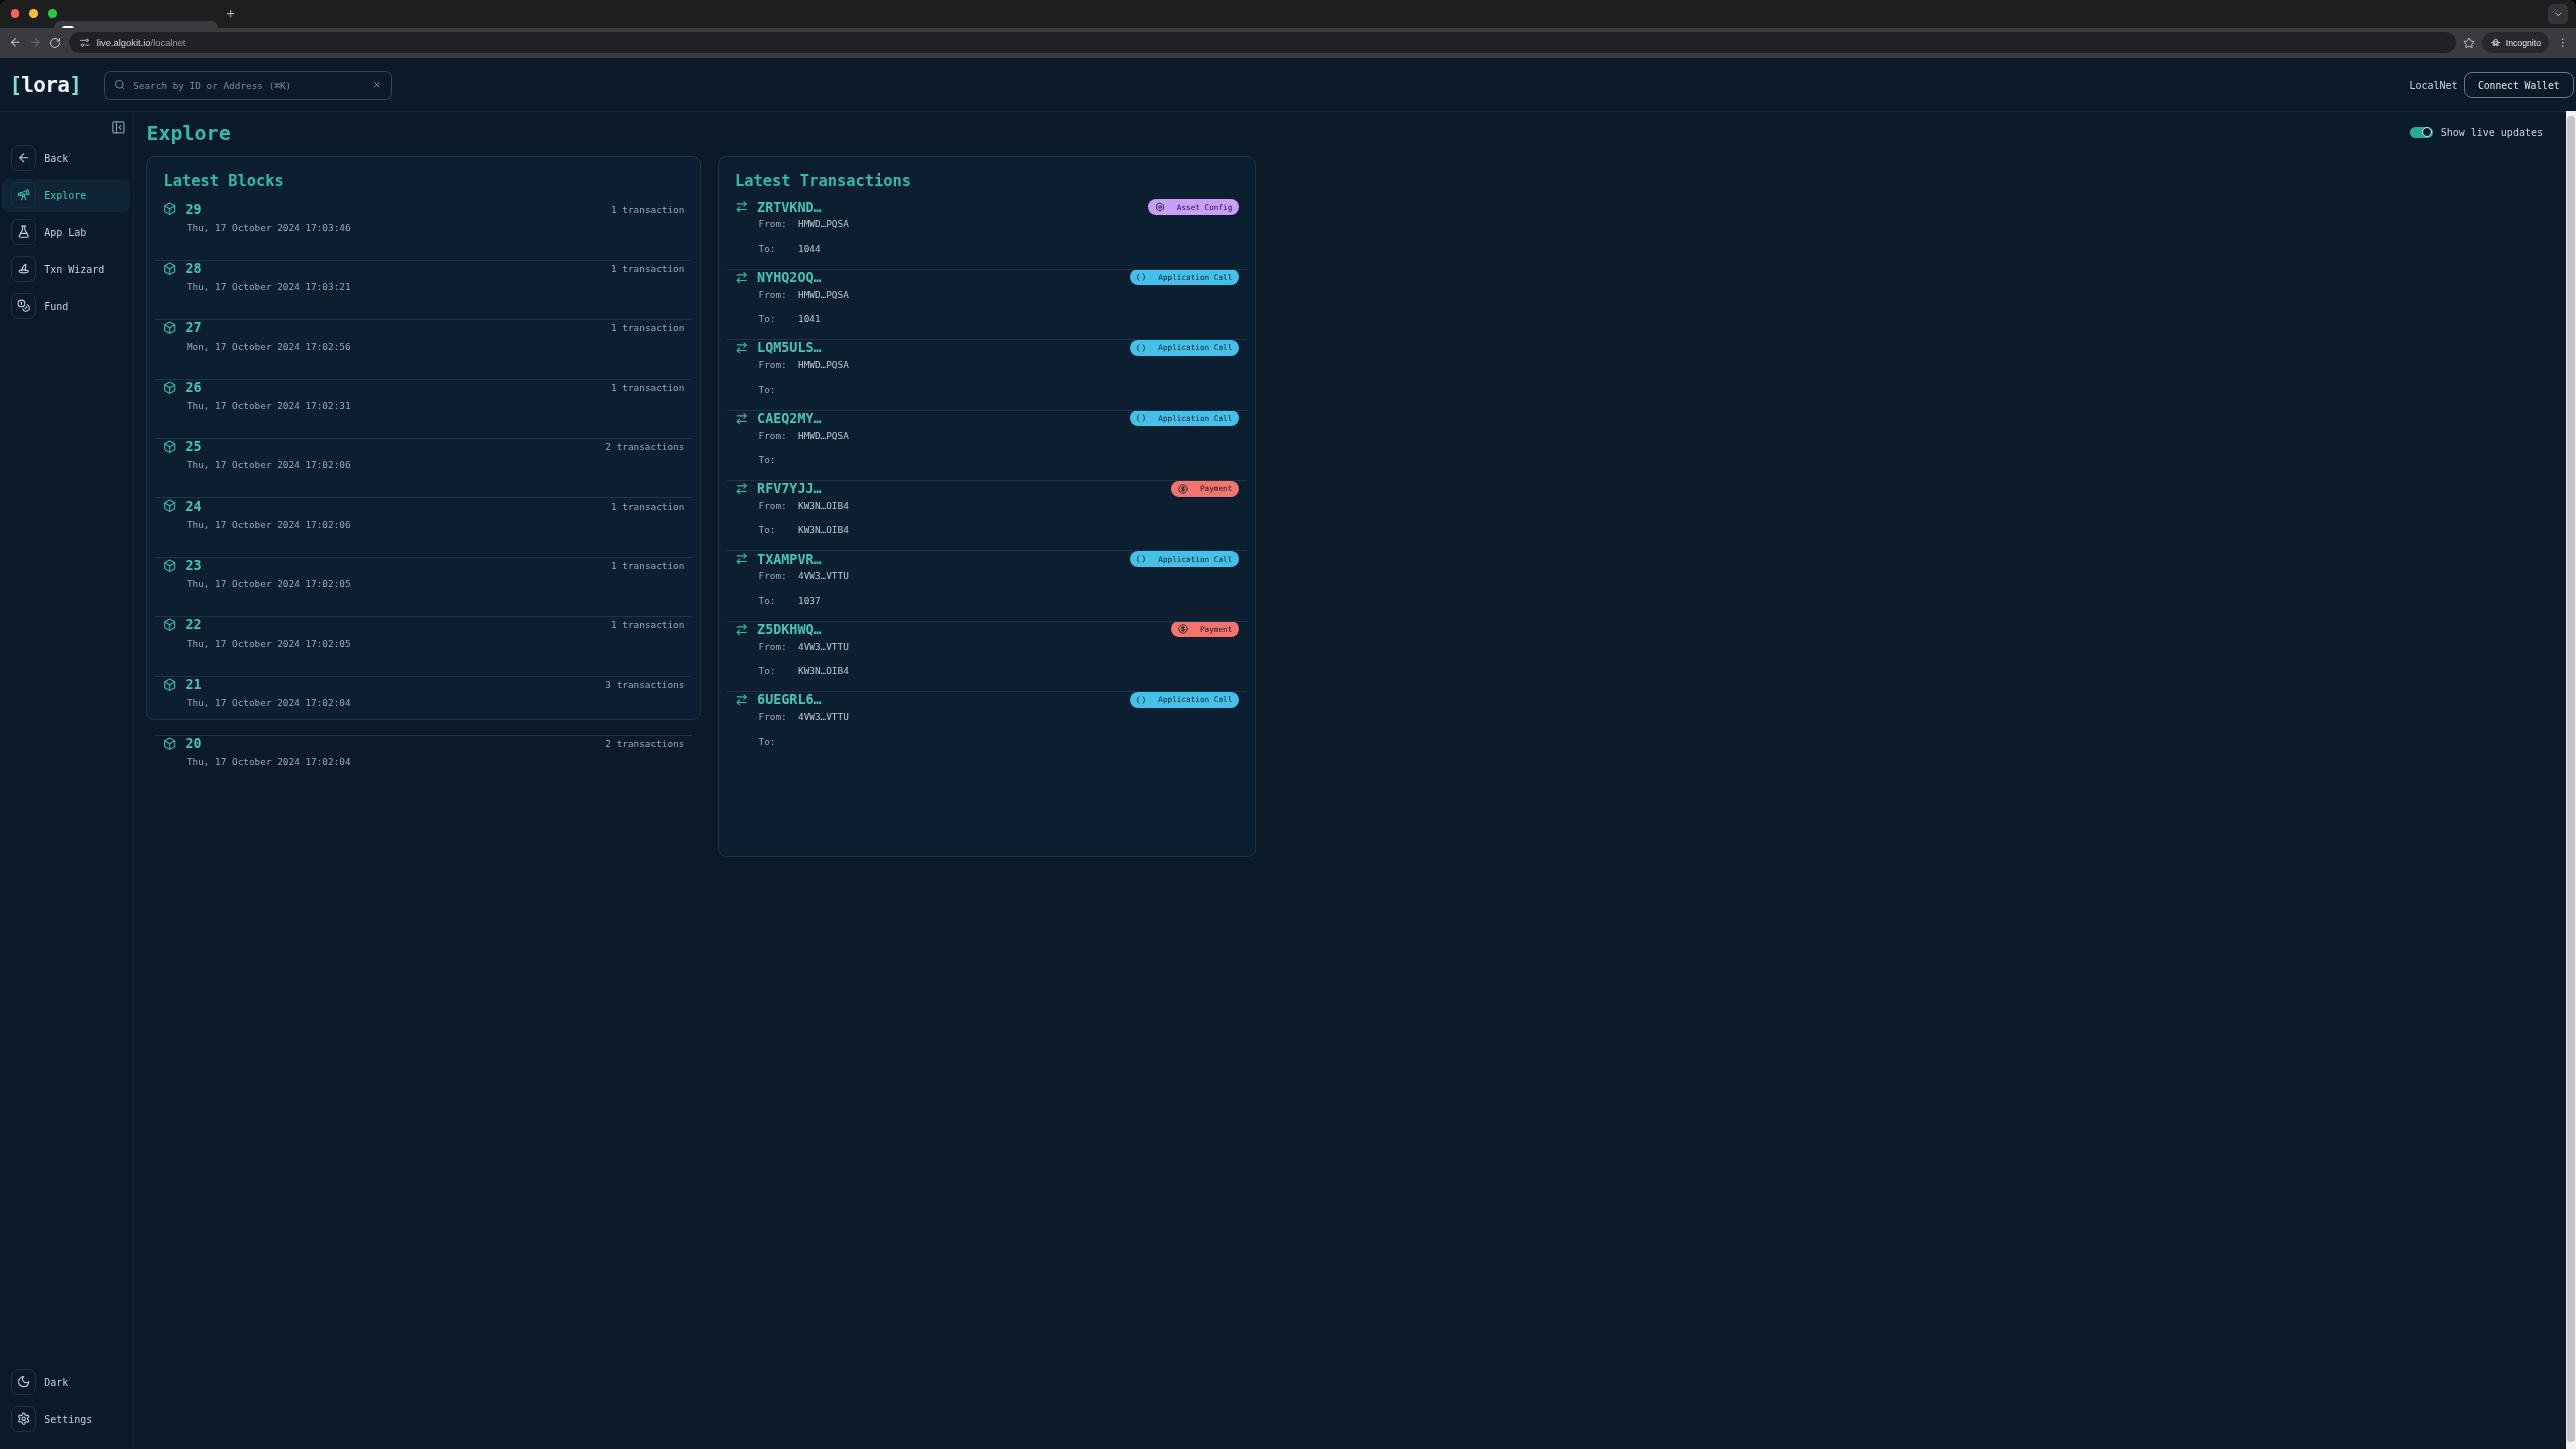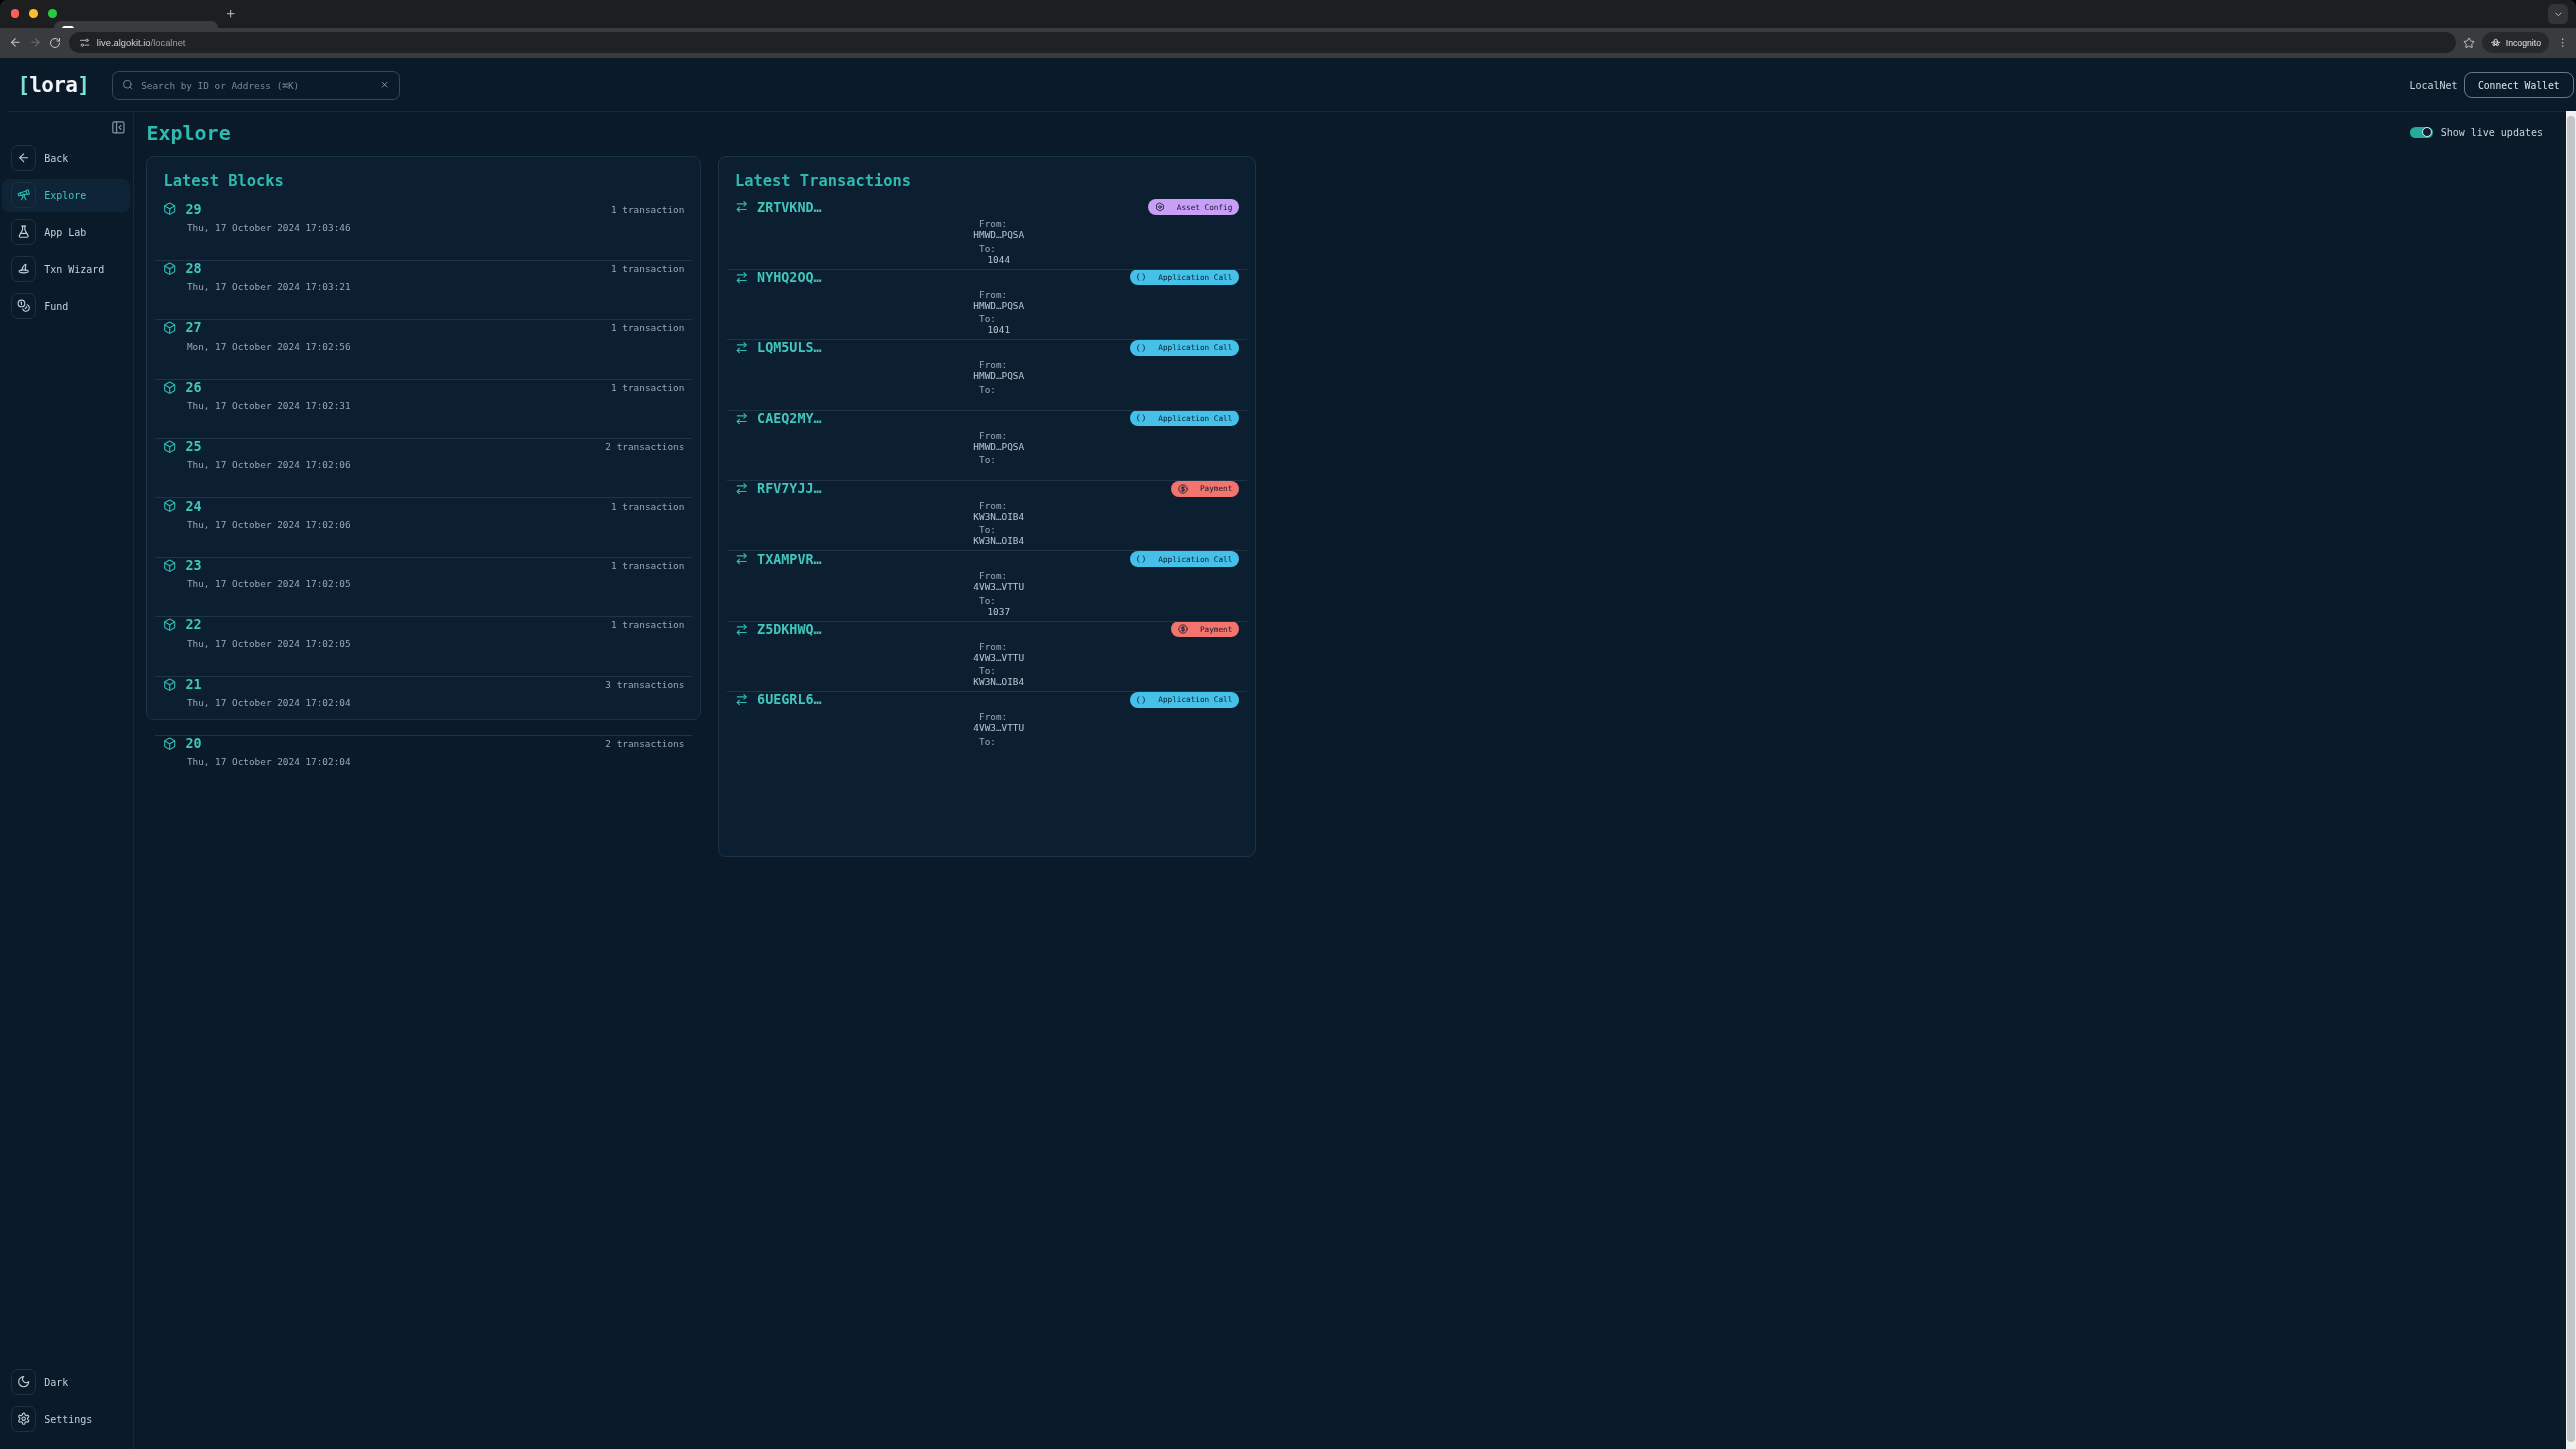--- a/index.html
+++ b/index.html
@@ -46,21 +46,21 @@
   .url{margin-left:6.7px;font-family:"Liberation Sans",sans-serif;font-size:9.4px;color:#d2d3d5;}
   .url .path{color:var(--chrome-dim);}
   .star{color:#c6c7c8;flex:none;margin-right:6.7px;}
   .incog{height:21.5px;background:var(--chrome-pill2);border-radius:10.7px;display:flex;align-items:center;
        padding:0 8px;color:#e4e4e5;flex:none;}
   .incog-label{font-family:"Liberation Sans",sans-serif;font-size:8.7px;margin-left:4.7px;}
   .menu3{width:19px;height:19px;display:flex;align-items:center;justify-content:center;color:#c6c7c8;flex:none;margin:0 4px;}
 
   
   .appheader{position:absolute;left:0;top:58px;right:0;height:54px;background:var(--bg);
-       border-bottom:0.7px solid var(--side-border);margin-left:8px;}
+       border-bottom:0.7px solid var(--side-border);}
   .logo{position:absolute;left:9.4px;top:14.8px;font-size:21px;font-weight:bold;color:#f2f6f9;letter-spacing:-0.7px;}
   .logo .br{color:var(--logo-teal);}
   .searchbox{position:absolute;left:104px;top:12.7px;width:288px;height:29px;border:0.7px solid #33485a;
        border-radius:6.7px;display:flex;align-items:center;padding:0 9.4px;background:transparent;}
   .searchbox input{flex:1;background:transparent;border:none;outline:none;color:var(--text);
        font-family:inherit;font-size:9.4px;margin-left:7.4px;}
   .searchbox input::placeholder{color:var(--faint);}
   .search-x{color:#9fb0bf;flex:none;}
   .hdr-right{position:absolute;right:2px;top:0;height:54px;display:flex;align-items:center;gap:6px;}
   .network{font-size:10px;color:var(--text);}
@@ -107,21 +107,21 @@
   .block-time{margin-left:23.5px;margin-top:4px;height:13.4px;font-size:9.4px;color:var(--muted);}
   .cube{color:var(--teal);}
 
   .tx-row{height:65px;position:relative;padding:0 16px;}
   .tx-row:not(:first-child)::before{content:"";position:absolute;left:8px;right:8px;top:0;height:0.7px;background:var(--divider);}
   .trow1{display:flex;align-items:center;margin-top:5.4px;height:17.4px;}
   .tx-id{margin-left:8.7px;font-size:13.4px;font-weight:bold;color:var(--link);text-decoration:none;}
   .swap{color:var(--teal);}
   .badge{margin-left:auto;height:16px;border-radius:8px;display:flex;align-items:center;
        padding:0 6.7px;color:#0d1c2b;font-size:7.7px;gap:12px;}
-  .txline{display:flex;margin-left:23.5px;font-size:9.4px;color:var(--muted);height:13.4px;align-items:center;flex-direction:column;}
+  .txline{display:flex;margin-left:23.5px;font-size:9.4px;color:var(--muted);height:13.4px;}
   .txline.from{margin-top:2.7px;}
   .txline.to{margin-top:11px;}
   .txlabel{width:7ch;flex:none;}
   .txvalue{color:#b9c6d1;}
 
   
   .scrollbar{position:absolute;right:0;top:111px;bottom:0;width:10px;background:#f1f1f2;}
   .scrollbar .thumb{position:absolute;left:1.3px;width:7.4px;top:5.4px;bottom:6.7px;border-radius:4px;background:#c2c4c7;}
 </style>
 </head>

